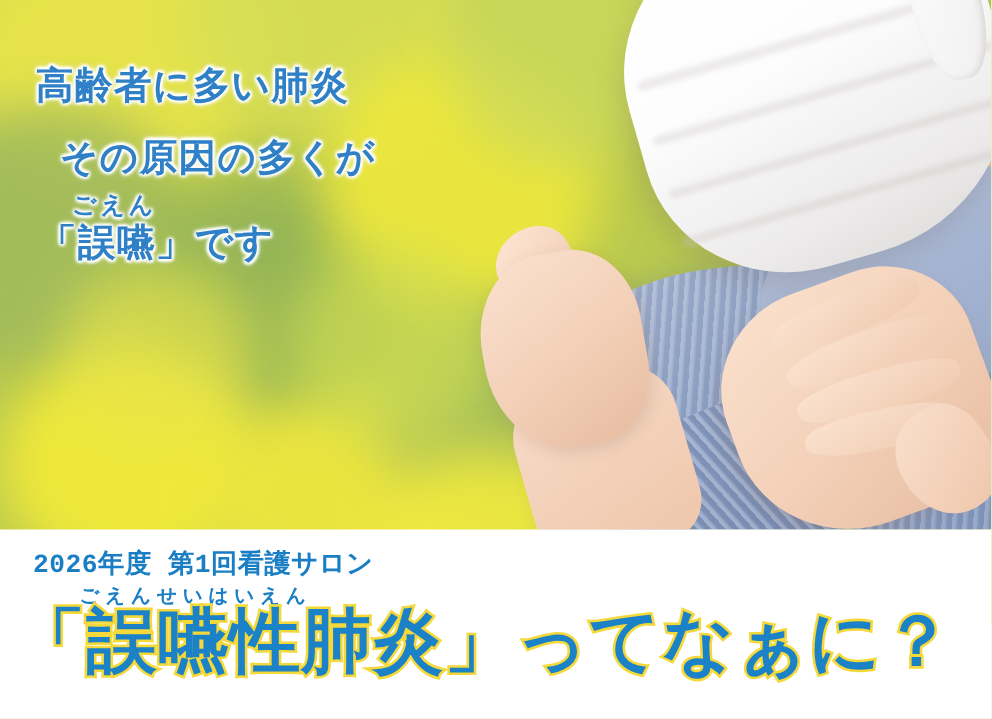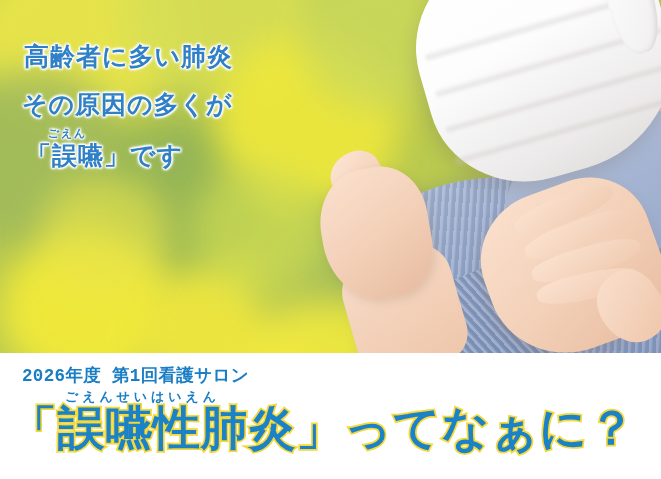--- a/index.html
+++ b/index.html
@@ -261,24 +261,24 @@
     z-index: 8;
     color: #2f80c6;
     font-weight: 700;
     letter-spacing: .06em;
     text-shadow:
       0 0 3px #ffffff, 0 0 3px #ffffff, 0 0 5px #ffffff,
       1px 1px 2px #ffffff, -1px -1px 2px #ffffff,
       1px -1px 2px #ffffff, -1px 1px 2px #ffffff;
   }
   .ol-line1 { position: absolute; left: 24px; top: 40px;  font-size: 25px; white-space: nowrap; }
-  .ol-line2 { position: absolute; left: 22px; top: 88px;  font-size: 25px; white-space: nowrap; }
+  .ol-line2 { position: absolute; left: 40px; top: 88px;  font-size: 25px; white-space: nowrap; }
   .ol-line3wrap { position: absolute; left: 26px; top: 128px; }
   .ol-ruby {
-    font-size: 11px;
+    font-size: 16px;
     letter-spacing: .16em;
     margin-left: 22px;
     display: block;
     line-height: 1.1;
   }
   .ol-line3 { font-size: 25px; white-space: nowrap; display: block; line-height: 1.25; }
 
   
   .banner {
     position: absolute;
@@ -300,21 +300,21 @@
     letter-spacing: .02em;
     white-space: nowrap;
   }
   .title-block {
     position: absolute;
     left: 10px;
     top: 38px;
   }
   .title-ruby {
     display: block;
-    margin-left: 55px;
+    margin-left: 43px;
     font-size: 13px;
     font-weight: 700;
     color: #1a7ec4;
     letter-spacing: .30em;
     line-height: 1.1;
   }
   .title-main {
     display: block;
     margin-top: 1px;
     font-size: 47px;

